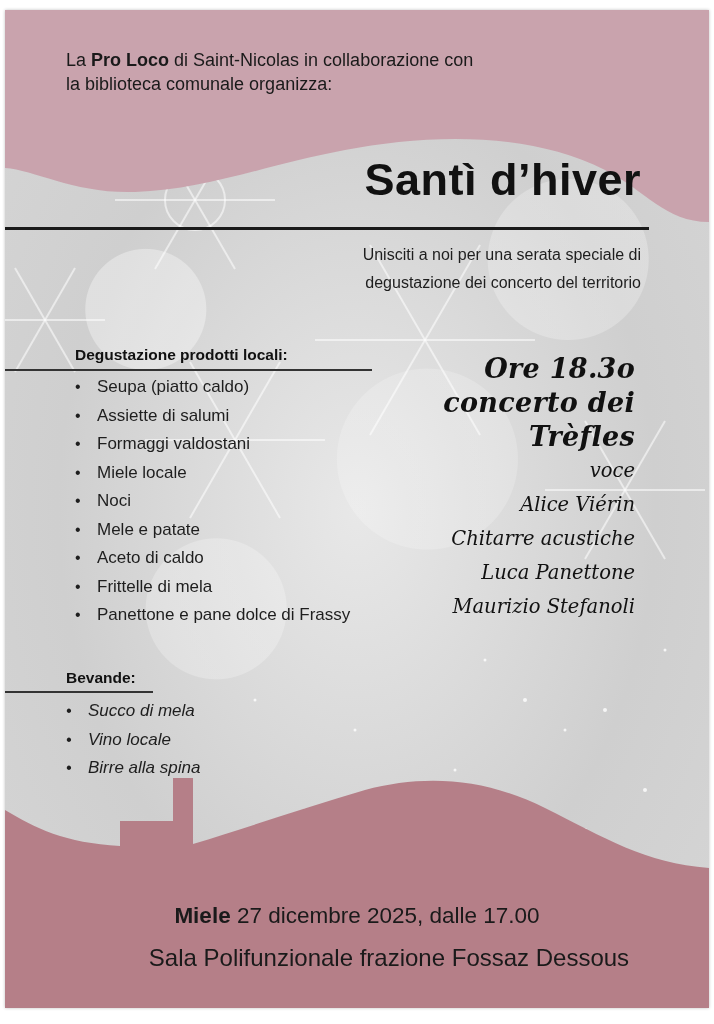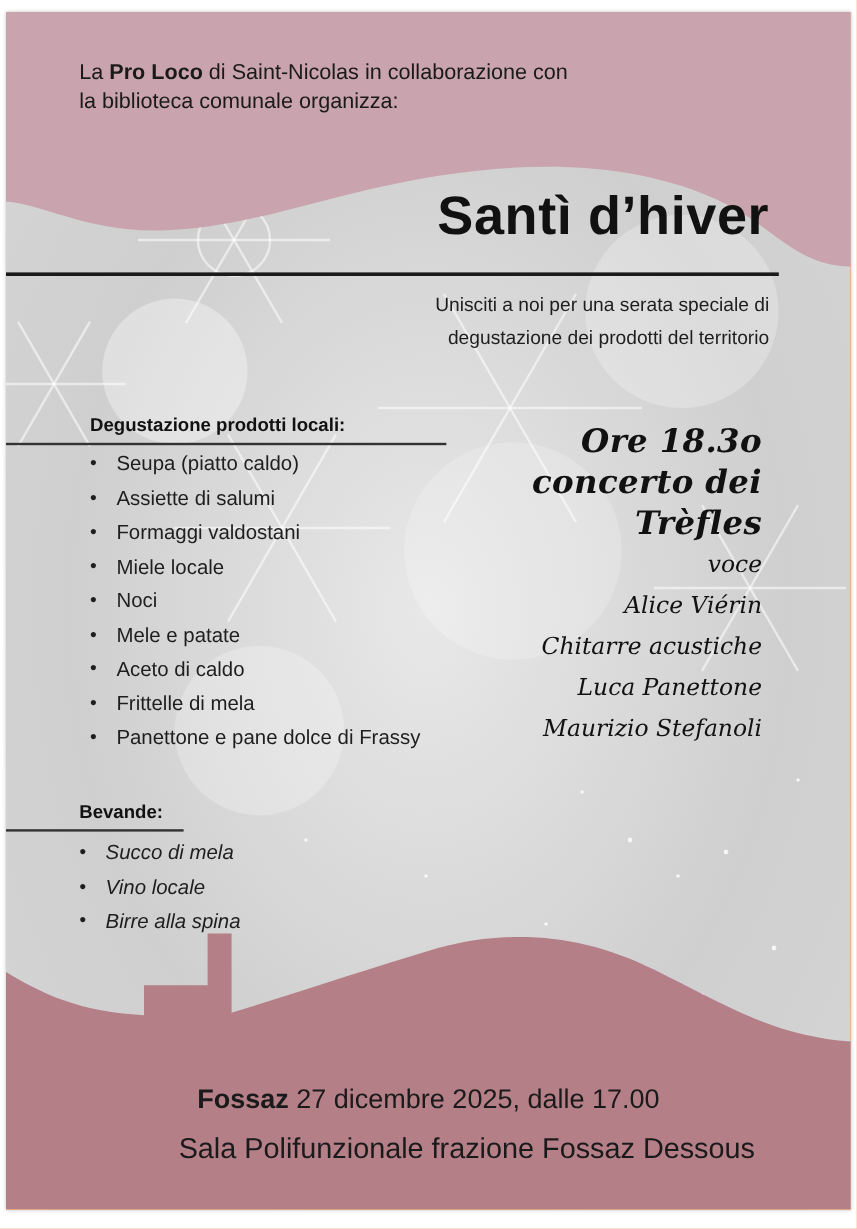--- a/index.html
+++ b/index.html
@@ -1,17 +1,17 @@
 <!DOCTYPE html>
 <html><head>
 <meta charset="utf-8">
 <style>
   html,body{margin:0;padding:0;}
   body{width:714px;height:1024px;background:#ffffff;position:relative;overflow:hidden;font-family:"Liberation Sans",sans-serif;}
-  .poster{position:absolute;left:5px;top:10px;width:704px;height:998px;background:#f97316;overflow:hidden;box-shadow:0 0 3px rgba(0,0,0,0.25);}
+  .poster{position:absolute;left:5px;top:10px;width:704px;height:998px;background:#15803d;overflow:hidden;box-shadow:0 0 3px rgba(0,0,0,0.25);}
   .bg{position:absolute;left:0;top:0;width:100%;height:100%;
     background:
       radial-gradient(circle at 20% 30%, rgba(255,255,255,0.35) 0 60px, transparent 61px),
       radial-gradient(circle at 80% 25%, rgba(255,255,255,0.25) 0 80px, transparent 81px),
       radial-gradient(circle at 60% 45%, rgba(255,255,255,0.2) 0 90px, transparent 91px),
       radial-gradient(circle at 30% 60%, rgba(255,255,255,0.25) 0 70px, transparent 71px),
       radial-gradient(ellipse at 50% 50%, #e8e8e8 0%, #cfcfcf 60%, #d6d6d6 100%);}
   .flakes{position:absolute;left:0;top:0;width:100%;height:100%;}
   .top-band{position:absolute;left:0;top:0;width:100%;height:220px;}
   .bottom-band{position:absolute;left:0;bottom:0;width:100%;height:230px;}
@@ -94,21 +94,21 @@
 
   <div class="intro">
     <div><span>La </span><b>Pro Loco</b><span> di Saint-Nicolas  in collaborazione con</span></div>
     <div>la biblioteca comunale organizza:</div>
   </div>
 
   <div class="title">Santì d’hiver</div>
   <div class="title-rule"></div>
   <div class="subtitle">
     <div>Unisciti a noi per una serata speciale di</div>
-    <div>degustazione dei prodotti del territorio</div>
+    <div>degustazione dei concerto del territorio</div>
   </div>
 
   <div class="section-head" style="left:70px;top:336px;">Degustazione prodotti locali:</div>
   <div class="section-rule" style="top:359px;width:367px;"></div>
   <ul class="items" style="left:66px;top:363px;width:300px;">
     <li>Seupa (piatto caldo)</li>
     <li>Assiette di salumi</li>
     <li>Formaggi valdostani</li>
     <li>Miele locale</li>
     <li>Noci</li>
@@ -130,15 +130,15 @@
     <div class="big">Ore 18.3o</div>
     <div class="big">concerto dei</div>
     <div class="big">Trèfles</div>
     <div class="small">voce</div>
     <div class="small">Alice Viérin</div>
     <div class="small">Chitarre acustiche</div>
     <div class="small">Luca Panettone</div>
     <div class="small">Maurizio Stefanoli</div>
   </div>
 
-  <div class="footer date"><b>Fossaz</b><span> 27 dicembre 2025, dalle 17.00</span></div>
+  <div class="footer date"><b>Miele</b><span> 27 dicembre 2025, dalle 17.00</span></div>
   <div class="footer venue">Sala Polifunzionale frazione Fossaz Dessous</div>
 </div>
 
 </body></html>

